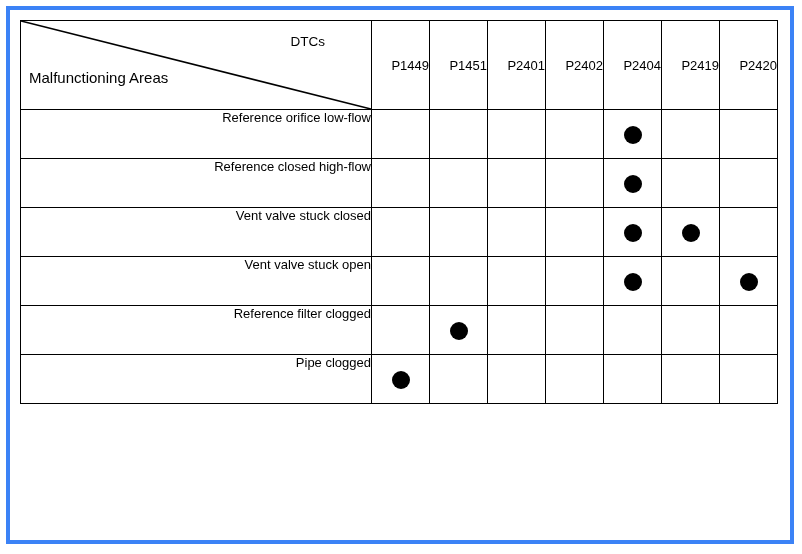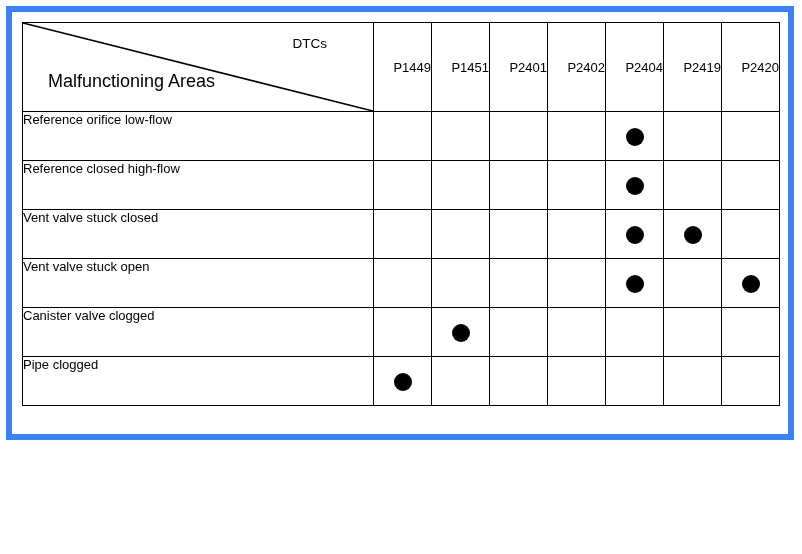--- a/index.html
+++ b/index.html
@@ -14,22 +14,22 @@
     color: #000000;
     overflow: hidden;
   }
 
   
   #page-frame {
     position: absolute;
     left: 6px;
     top: 6px;
     width: 788px;
-    height: 434px;
-    border: 6px solid #3b82f6;
+    height: 538px;
+    border: 4px solid #3b82f6;
     box-sizing: border-box;
     background: #ffffff;
   }
 
   
   #dtc-matrix {
     position: absolute;
     left: 10px;
     top: 10px;
     border-collapse: collapse;
@@ -63,23 +63,23 @@
   }
   .corner-col-label {
     position: absolute;
     right: 46px;
     top: 13px;
     font-size: 13.5px;
     white-space: nowrap;
   }
   .corner-row-label {
     position: absolute;
-    left: 25px;
+    left: 8px;
     top: 48px;
-    font-size: 18px;
+    font-size: 15px;
     white-space: nowrap;
   }
 
   
   .col-head {
     width: 58px;
     height: 88px;
     text-align: right;
     vertical-align: middle;
     font-size: 13.5px;
@@ -88,20 +88,21 @@
   }
 
   
   .row-label {
     height: 49px;
     vertical-align: top;
     padding: 11px 0 0 8px;
     font-size: 13.5px;
     white-space: nowrap;
     box-sizing: border-box;
+    text-align: right;
   }
   .mark-cell {
     height: 49px;
     text-align: center;
     vertical-align: top;
     box-sizing: border-box;
     padding-top: 0;
   }
   .dot {
     display: block;
@@ -183,21 +184,21 @@
           <td class="mark-cell"></td>
           <td class="mark-cell">
             <span class="dot"></span>
           </td>
           <td class="mark-cell"></td>
           <td class="mark-cell">
             <span class="dot"></span>
           </td>
         </tr>
         <tr>
-          <td class="row-label">Canister valve clogged</td>
+          <td class="row-label">Reference filter clogged</td>
           <td class="mark-cell"></td>
           <td class="mark-cell">
             <span class="dot"></span>
           </td>
           <td class="mark-cell"></td>
           <td class="mark-cell"></td>
           <td class="mark-cell"></td>
           <td class="mark-cell"></td>
           <td class="mark-cell"></td>
         </tr>

